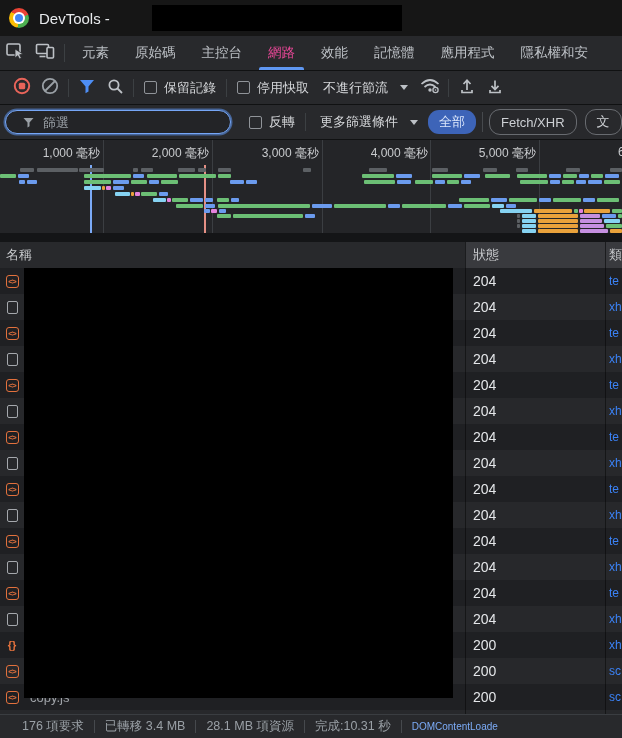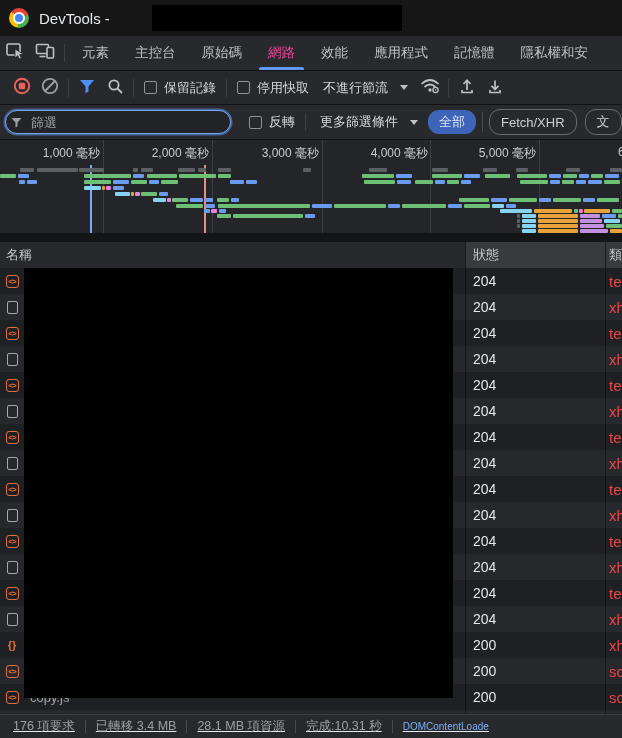--- a/index.html
+++ b/index.html
@@ -29,21 +29,21 @@
   .tbicon{width:28px;height:28px;display:flex;align-items:center;justify-content:center;flex:0 0 auto;}
   .check{width:13px;height:13px;border:1.5px solid #909499;border-radius:2px;margin-right:7px;flex:0 0 auto;}
   .cklabel{font-size:13px;color:#d6d8db;white-space:nowrap;}
   .ckgroup{display:flex;align-items:center;margin:0 6px;}
   .throttle{display:flex;align-items:center;margin:0 8px;white-space:nowrap;}
   .throttle .lbl{font-size:13px;color:#d6d8db;}
   .caret{width:0;height:0;border-left:4.5px solid transparent;border-right:4.5px solid transparent;border-top:5px solid #bdc1c6;margin-left:12px;}
 
   
   .filterbar{position:absolute;left:0;top:105px;width:622px;height:35px;background:#28292c;display:flex;align-items:center;border-bottom:1px solid #101112;padding-left:5px;overflow:hidden;}
-  .fpill{width:226px;height:24px;border-radius:12px;border:1px solid #76a6f6;box-shadow:0 0 0 1.5px rgba(95,151,242,.55);display:flex;align-items:center;padding:0 4px;background:#232427;flex:0 0 auto;}
+  .fpill{width:226px;height:24px;border-radius:12px;border:1px solid #76a6f6;box-shadow:0 0 0 1.5px rgba(95,151,242,.55);display:flex;align-items:center;padding:0 16px;background:#232427;flex:0 0 auto;}
   .fpill input{flex:1;background:transparent;border:none;outline:none;color:#e8eaed;font-size:13px;font-family:"Liberation Sans",sans-serif;min-width:0;}
   .fpill input::placeholder{color:#9aa0a6;}
   .morefilters{display:flex;align-items:center;margin:0 10px;white-space:nowrap;}
   .morefilters .lbl{font-size:13px;color:#d6d8db;}
   .pill{height:22px;border-radius:11px;padding:12px 11px;display:flex;align-items:center;font-size:13px;white-space:nowrap;flex:0 0 auto;}
   .pill.sel{background:#3d64b8;color:#dce7fb;}
   .pill.out{border:1px solid #686b70;color:#cdd0d4;}
   .pill + .pill{margin-left:8px;}
   .pilldiv{width:1px;height:20px;background:#46494d;margin:0 6px;flex:0 0 auto;}
 
@@ -60,31 +60,31 @@
   .gh-name{flex:1;background:#28292c;display:flex;align-items:center;padding-left:6px;}
   .gh-status{width:140px;background:#393a3e;border-left:1px solid #1b1c1e;display:flex;align-items:center;padding-left:7px;}
   .gh-type{width:17px;background:#393a3e;border-left:1px solid #1b1c1e;display:flex;align-items:center;padding-left:3px;overflow:hidden;white-space:nowrap;}
   #rows{position:absolute;left:0;top:268px;width:622px;height:446px;overflow:hidden;}
   .row{height:26px;display:flex;align-items:center;}
   .row.odd{background:#1f2023;}
   .row.even{background:#27282b;}
   .cell-icon{width:24px;display:flex;align-items:center;justify-content:center;flex:0 0 auto;}
   .cell-name{flex:1;height:100%;}
   .cell-status{width:140px;height:100%;border-left:1px solid rgba(0,0,0,.45);display:flex;align-items:center;padding-left:7px;font-size:14px;color:#e4e6e9;}
-  .cell-type{width:17px;height:100%;border-left:1px solid rgba(0,0,0,.45);display:flex;align-items:center;padding-left:3px;font-size:15px;color:#ef4444;overflow:hidden;white-space:nowrap;}
+  .cell-type{width:17px;height:100%;border-left:1px solid rgba(0,0,0,.45);display:flex;align-items:center;padding-left:3px;font-size:12px;color:#3b82f6;overflow:hidden;white-space:nowrap;}
   .ic-code{width:13px;height:13px;border:1.5px solid #e2713d;border-radius:3px;display:flex;align-items:center;justify-content:center;color:#e2713d;font-size:8px;font-weight:bold;letter-spacing:-1px;}
   .ic-code::before{content:'<>';}
   .ic-doc{width:11px;height:13px;border:1.5px solid #a5a8ad;border-radius:2px;}
   .ic-json{color:#e2713d;font-size:11px;font-weight:bold;}
   .ic-json::before{content:'{}';}
   .black-redact{position:absolute;left:24px;top:268px;width:429px;height:430px;background:#000;z-index:5;}
   .partial-name{position:absolute;left:30px;top:690px;z-index:4;font-size:13px;color:#9fa3a8;}
 
   
-  .statusbar{position:absolute;left:0;top:714px;width:622px;height:24px;background:#28292c;border-top:1px solid #3a3d41;display:flex;align-items:center;padding-left:13px;overflow:hidden;text-decoration:underline;}
+  .statusbar{position:absolute;left:0;top:714px;width:622px;height:24px;background:#28292c;border-top:1px solid #3a3d41;display:flex;align-items:center;padding-left:22px;overflow:hidden;}
   .sbitem{font-size:12.5px;color:#9aa0a6;white-space:nowrap;}
   .sbsep{width:1px;height:13px;background:#46494d;margin:0 10px;flex:0 0 auto;}
   .sblink{font-size:10px;color:#7cacf8;white-space:nowrap;}
 </style>
 </head>
 <body>
 
 <div id="app">
 
   <div class="titlebar">
@@ -107,26 +107,26 @@
         <svg width="20" height="20" viewBox="0 0 20 20">
             <rect x="1.5" y="3.5" width="12" height="9" rx="1" fill="none" stroke="#bdc1c6" stroke-width="1.6"></rect>
             <path d="M4.5 15.5 h6" stroke="#bdc1c6" stroke-width="1.6"></path>
             <rect x="12" y="6.5" width="6.5" height="10.5" rx="1" fill="#28292c" stroke="#bdc1c6" stroke-width="1.6"></rect>
           </svg>
       </span>
     </div>
     <div class="vsep"></div>
     <div id="tabs" style="display:flex;align-items:stretch;">
         <div class="tab">元素</div>
+        <div class="tab">原始碼</div>
         <div class="tab">主控台</div>
-        <div class="tab">原始碼</div>
         <div class="tab selected">網路</div>
         <div class="tab">效能</div>
+        <div class="tab">記憶體</div>
         <div class="tab">應用程式</div>
-        <div class="tab">記憶體</div>
         <div class="tab">隱私權和安</div>
       </div>
   </div>
 
   <div class="toolbar">
     <div class="tbicon">
       <span>
         <svg width="20" height="20">
             <circle cx="10" cy="10" r="7.2" fill="none" stroke="#e8645a" stroke-width="2"></circle>
             <rect x="6.8" y="6.8" width="6.4" height="6.4" rx="1.5" fill="#e8645a"></rect>

